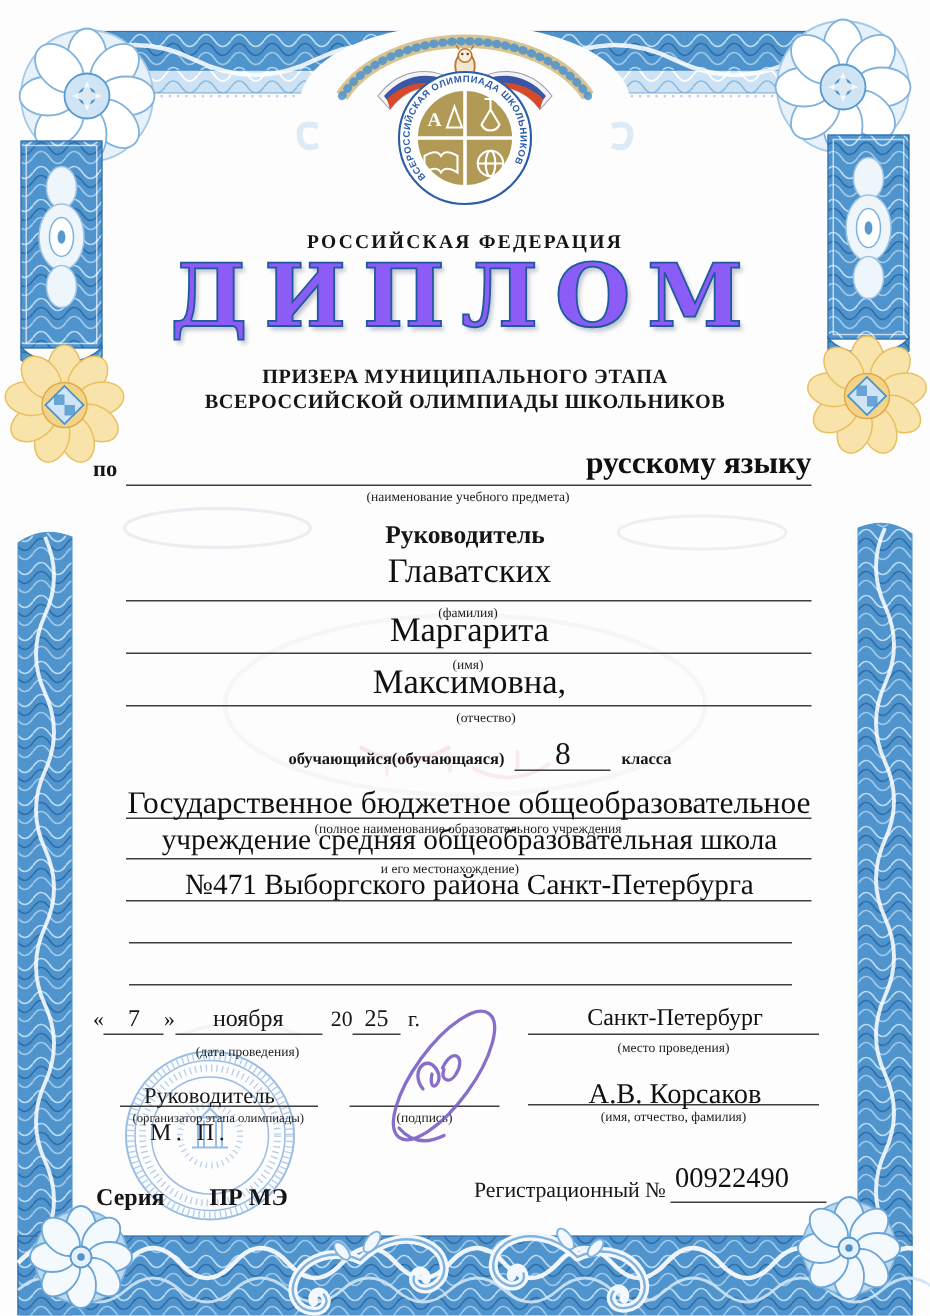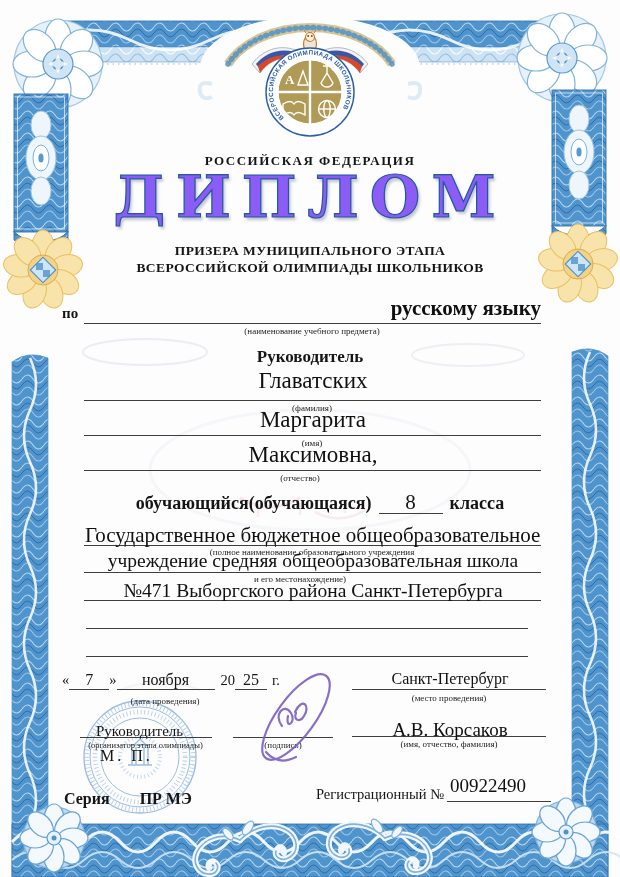--- a/index.html
+++ b/index.html
@@ -14,21 +14,21 @@
          -webkit-text-stroke:1.2px #205a9c;text-shadow:2px 3px 3px rgba(110,125,150,.45);
          font-family:"DejaVu Serif",serif;}
   .sub1{top:243px;font-weight:bold;font-size:13.5px;letter-spacing:.4px;}
   .sub2{top:260px;font-weight:bold;font-size:13.5px;letter-spacing:.4px;}
   .ln{position:absolute;z-index:1;border-top:1px solid #3f3f3f;height:0;}
   .cap{position:absolute;z-index:2;font-size:9px;color:#1c1c1c;text-align:center;}
   .fillv{position:absolute;z-index:2;color:#101010;}
   .bold{font-weight:bold;}
   .grade-row{position:absolute;top:492px;left:85px;width:470px;z-index:2;display:flex;
              justify-content:center;align-items:baseline;gap:7px;}
-  .grade-row .lbl{font-weight:bold;font-size:18px;text-align:center;}
+  .grade-row .lbl{font-weight:bold;font-size:11px;text-align:center;}
   .grade-val{display:inline-block;width:64px;text-align:center;font-size:21px;
              border-bottom:1px solid #3f3f3f;line-height:1.0;}
   .date-row{position:absolute;top:672px;left:62px;z-index:2;display:flex;align-items:baseline;
             font-size:14.5px;}
   .dfill{display:inline-block;text-align:center;font-size:16px;border-bottom:1px solid #3f3f3f;
          line-height:1.05;}
   .series{position:absolute;top:790px;left:64px;z-index:2;font-weight:bold;font-size:16px;}
   .series .s1{margin-right:26px;}
   .mp{position:absolute;top:747px;left:100px;z-index:2;font-size:16px;letter-spacing:3px;}
 </style>
@@ -250,21 +250,21 @@
   <div class="fillv" style="top:368px;left:85px;width:456px;text-align:center;font-size:23px;">Главатских</div>
   <div class="ln" style="top:400px;left:84px;width:457px;"></div>
   <div class="cap" style="top:403px;left:84px;width:456px;">(фамилия)</div>
 
   <div class="fillv" style="top:407px;left:85px;width:456px;text-align:center;font-size:23px;">Маргарита</div>
   <div class="ln" style="top:435px;left:84px;width:457px;"></div>
   <div class="cap" style="top:438px;left:84px;width:456px;">(имя)</div>
 
   <div class="fillv" style="top:442px;left:85px;width:456px;text-align:center;font-size:23px;">Максимовна,</div>
   <div class="ln" style="top:470px;left:84px;width:457px;"></div>
-  <div class="cap" style="top:473px;left:72px;width:456px;">(отчество)</div>
+  <div class="cap" style="top:473px;left:96px;width:456px;">(отчество)</div>
 
   <div class="grade-row">
     <span class="lbl">обучающийся(обучающаяся)</span>
     <span class="grade-val">8</span>
     <span class="lbl">класса</span>
   </div>
 
   <div class="fillv" style="top:523px;left:85px;width:456px;text-align:left;font-size:21px;">Государственное бюджетное общеобразовательное</div>
   <div class="ln" style="top:545px;left:84px;width:457px;"></div>
   <div class="cap" style="top:547px;left:84px;width:456px;">(полное наименование образовательного учреждения</div>

